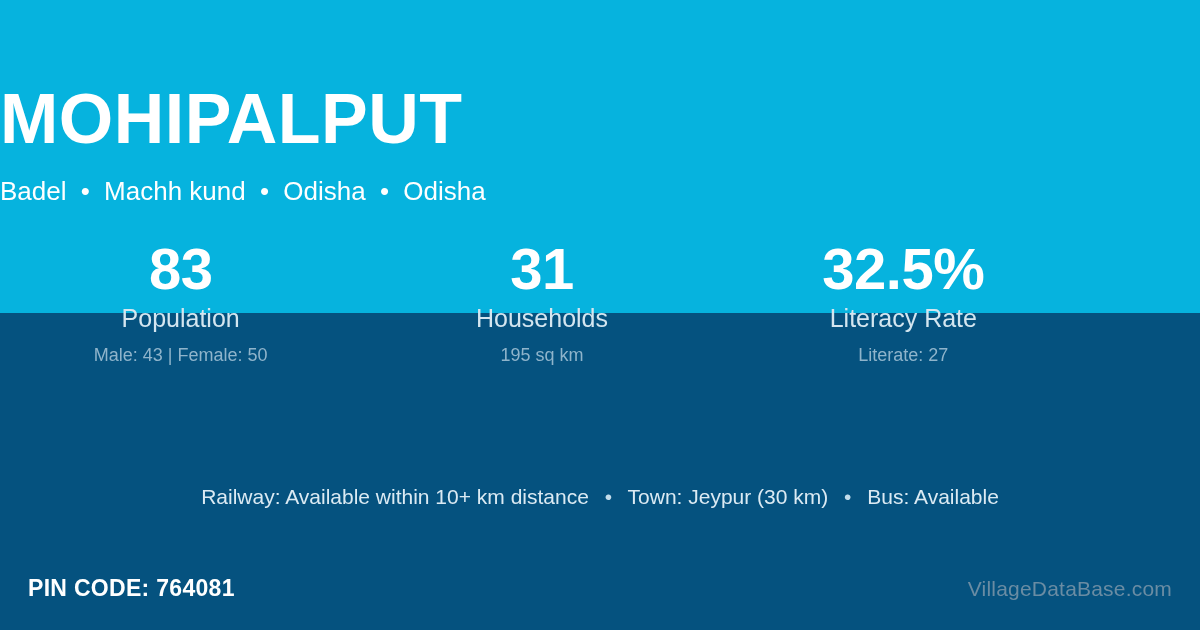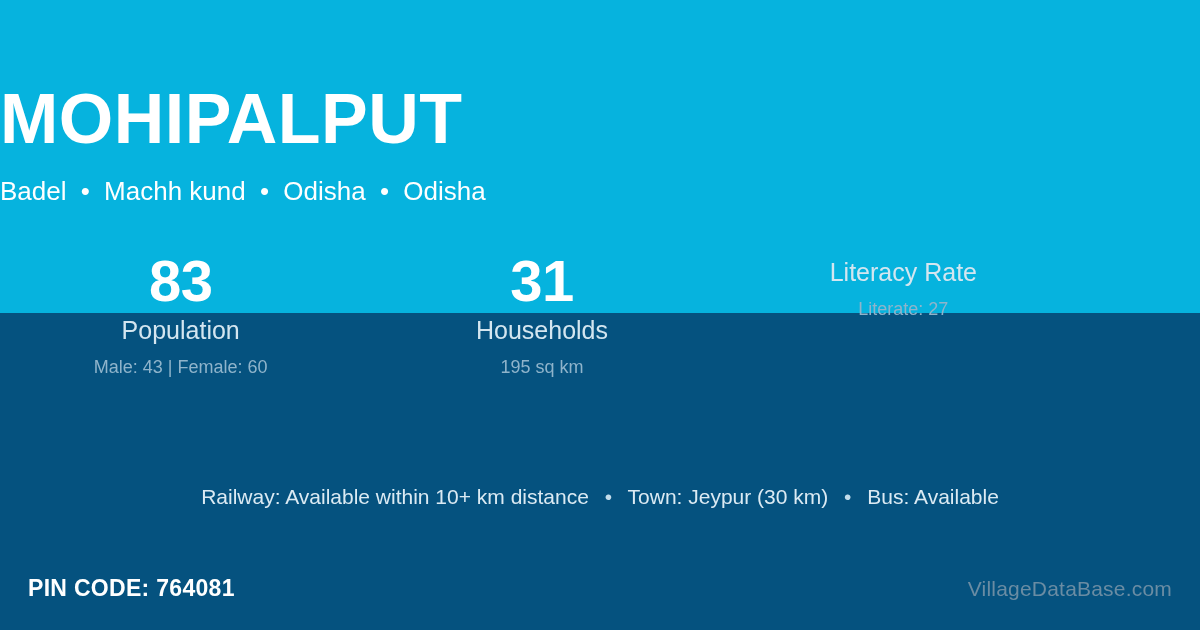--- a/index.html
+++ b/index.html
@@ -36,24 +36,23 @@
   #subtitle {
     margin-top:24px;
     font-size:26px;
     font-weight:normal;
     color:#ffffff;
     line-height:1.0;
   }
   #subtitle .sep { padding:0 7px; }
   
   #stats {
-    position:absolute; left:0; top:252px;
+    position:absolute; left:0; top:240px;
     width:1084px;
     display:flex;
-    justify-content:flex-end;
   }
   .stat {
     flex:1 1 0;
     text-align:center;
   }
   .stat-value {
     font-size:58px;
     font-weight:bold;
     color:#ffffff;
     line-height:1.0;
@@ -120,30 +119,31 @@
       <span class="sep">•</span>
       <span>Odisha</span>
     </div>
   </div>
 
   <div id="stats">
 
     <div class="stat">
       <div class="stat-value">83</div>
       <div class="stat-label">Population</div>
-      <div class="stat-sub">Male: 43 | Female: 60</div>
+      <div class="stat-sub">Male: 43 | Female: 50</div>
     </div>
 
     <div class="stat">
       <div class="stat-value">31</div>
       <div class="stat-label">Households</div>
       <div class="stat-sub">195 sq km</div>
     </div>
 
     <div class="stat">
+      <div class="stat-value">32.5%</div>
       <div class="stat-label">Literacy Rate</div>
       <div class="stat-sub">Literate: 27</div>
     </div>
 
   </div>
 
   <div id="transport">
     <span>Railway: Available within 10+ km distance</span>
     <span class="sep">•</span>
     <span>Town: Jeypur (30 km)</span>

